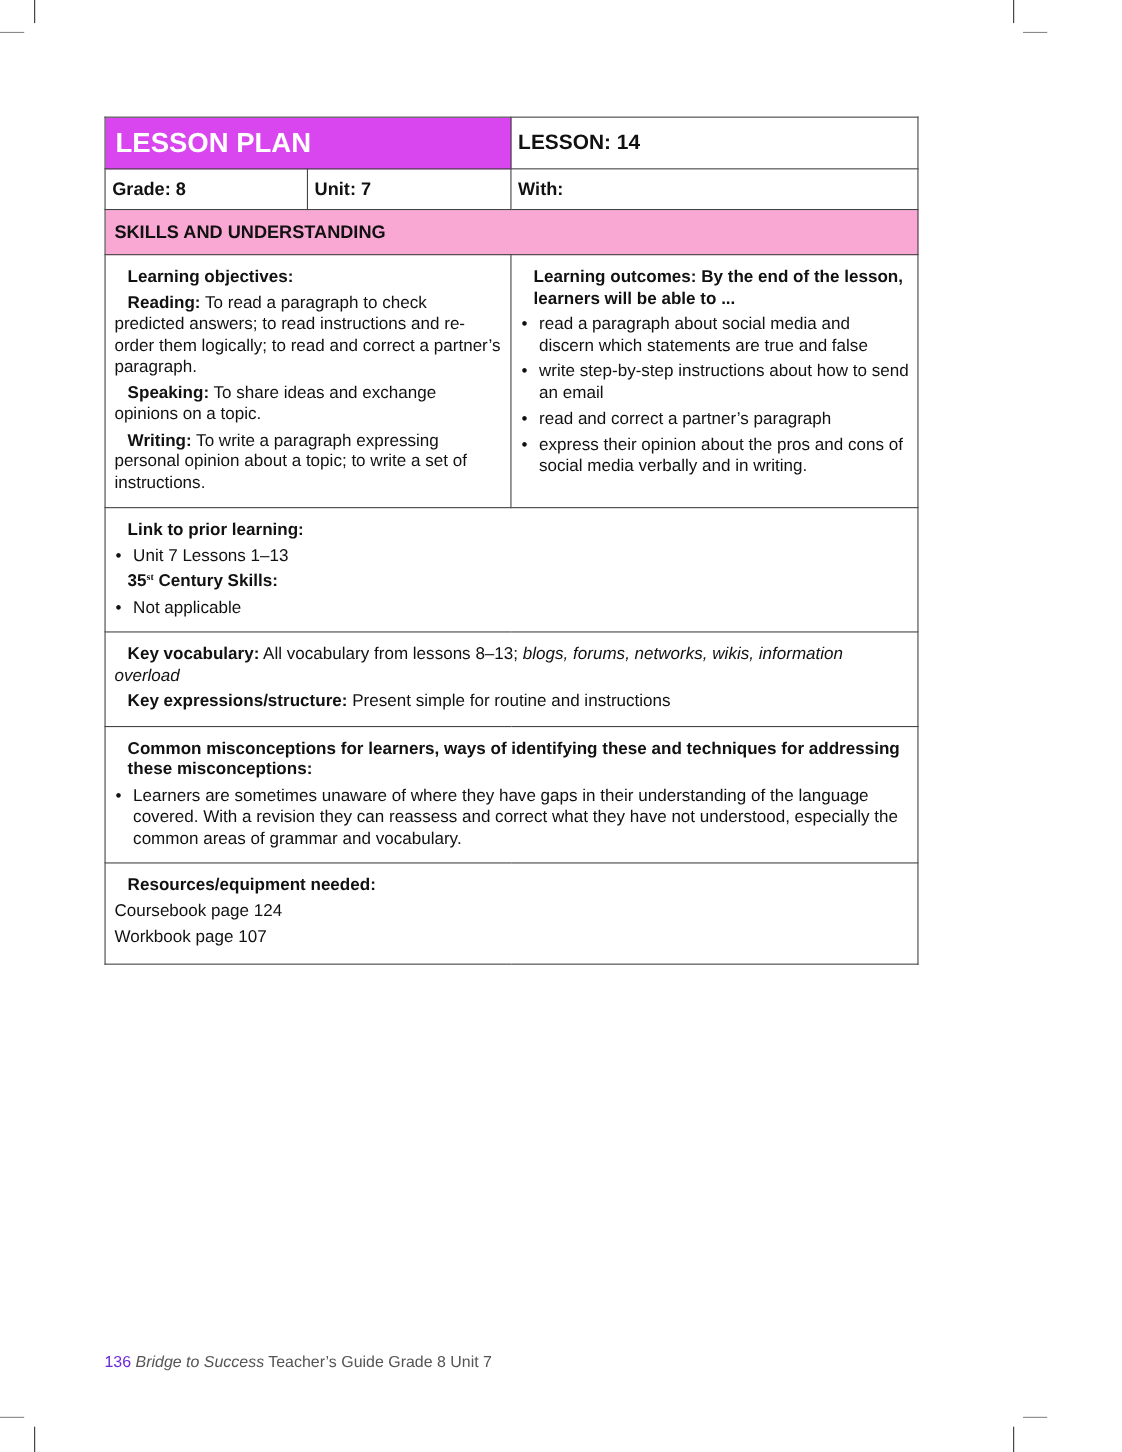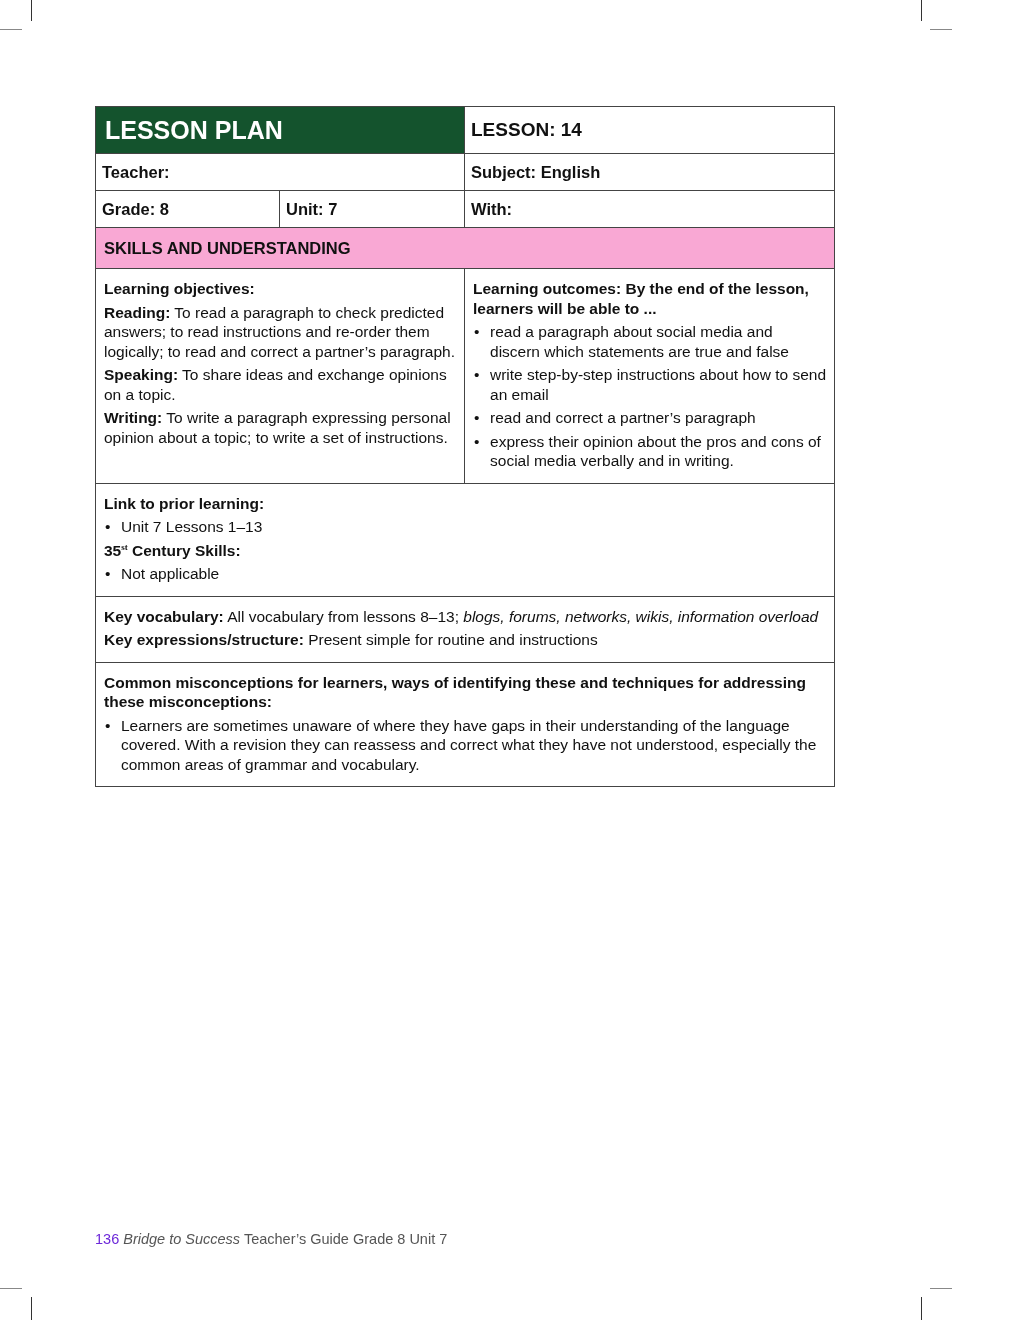--- a/index.html
+++ b/index.html
@@ -14,31 +14,31 @@
 
   .plan {
     position:absolute; left:95px; top:106px; width:739px;
     border-collapse:collapse; table-layout:fixed;
     font-size:16px;
   }
   .plan td {
     border:1.5px solid #444; vertical-align:top; padding:0 6px;
   }
   .hdr-dark {
-    background:#14532d; color:#fff; font-weight:bold; font-size:25px;
+    background:#d946ef; color:#fff; font-weight:bold; font-size:25px;
     height:46px; vertical-align:middle !important; padding-left:9px !important;
   }
   .hdr-lesson { font-weight:bold; font-size:19px; vertical-align:middle !important; }
   .row-meta td { height:36px; vertical-align:middle; font-weight:bold; font-size:16.5px; }
   .section-band {
     background:#f9a8d4; font-weight:bold; font-size:16.5px;
     height:40px; vertical-align:middle !important; padding-left:8px !important;
   }
   .cell { padding:10px 8px 8px 8px !important; line-height:19.5px; font-size:15.5px; }
-  .b { font-weight:bold; }
+  .b { font-weight:bold;margin-left:12px; }
   .i { font-style:italic;text-align:center; }
   p { margin:0 0 4px 0; }
   ul { margin:0 0 4px 0; padding:0; list-style:none; }
   li { position:relative; padding-left:17px; margin-bottom:4px; }
   li::before { content:"•"; position:absolute; left:1px; top:0; }
   sup { font-size:9px; line-height:0;font-family:Liberation Serif, serif; }
 
   .footer {
     position:absolute; left:95px; top:1231px; font-size:14.5px; color:#555;
   }
@@ -59,24 +59,20 @@
 <table class="plan">
   <colgroup>
     <col style="width:184px">
       <col style="width:185px">
       <col style="width:370px">
   </colgroup>
   <tbody>
       <tr>
     <td colspan="2" class="hdr-dark">LESSON PLAN</td>
     <td class="hdr-lesson">LESSON: 14</td>
-  </tr>
-  <tr class="row-meta">
-    <td colspan="2">Teacher:</td>
-    <td>Subject: English</td>
   </tr>
   <tr class="row-meta">
     <td>Grade: 8</td>
     <td>Unit: 7</td>
     <td>With:</td>
   </tr>
   <tr>
     <td colspan="3" class="section-band">SKILLS AND UNDERSTANDING</td>
   </tr>
   <tr>
@@ -115,19 +111,26 @@
     </td>
   </tr>
   <tr>
     <td colspan="3" class="cell">
       <p class="b">Common misconceptions for learners, ways of identifying these and techniques for addressing these misconceptions:</p>
       <ul>
             <li>Learners are sometimes unaware of where they have gaps in their understanding of the language covered.  With a revision they can reassess and correct what they have not understood, especially the common areas of grammar and vocabulary.</li>
           </ul>
     </td>
   </tr>
+  <tr>
+    <td colspan="3" class="cell" style="padding-bottom:10px !important;">
+      <p class="b">Resources/equipment needed:</p>
+      <p>Coursebook page 124</p>
+      <p>Workbook page 107</p>
+    </td>
+  </tr>
 </tbody>
   </table>
 
 <div class="footer">
   <span class="num">136</span>
   <span class="i">Bridge to Success</span><span> Teacher’s Guide Grade 8 Unit 7</span>
 </div>
 
 </body></html>

